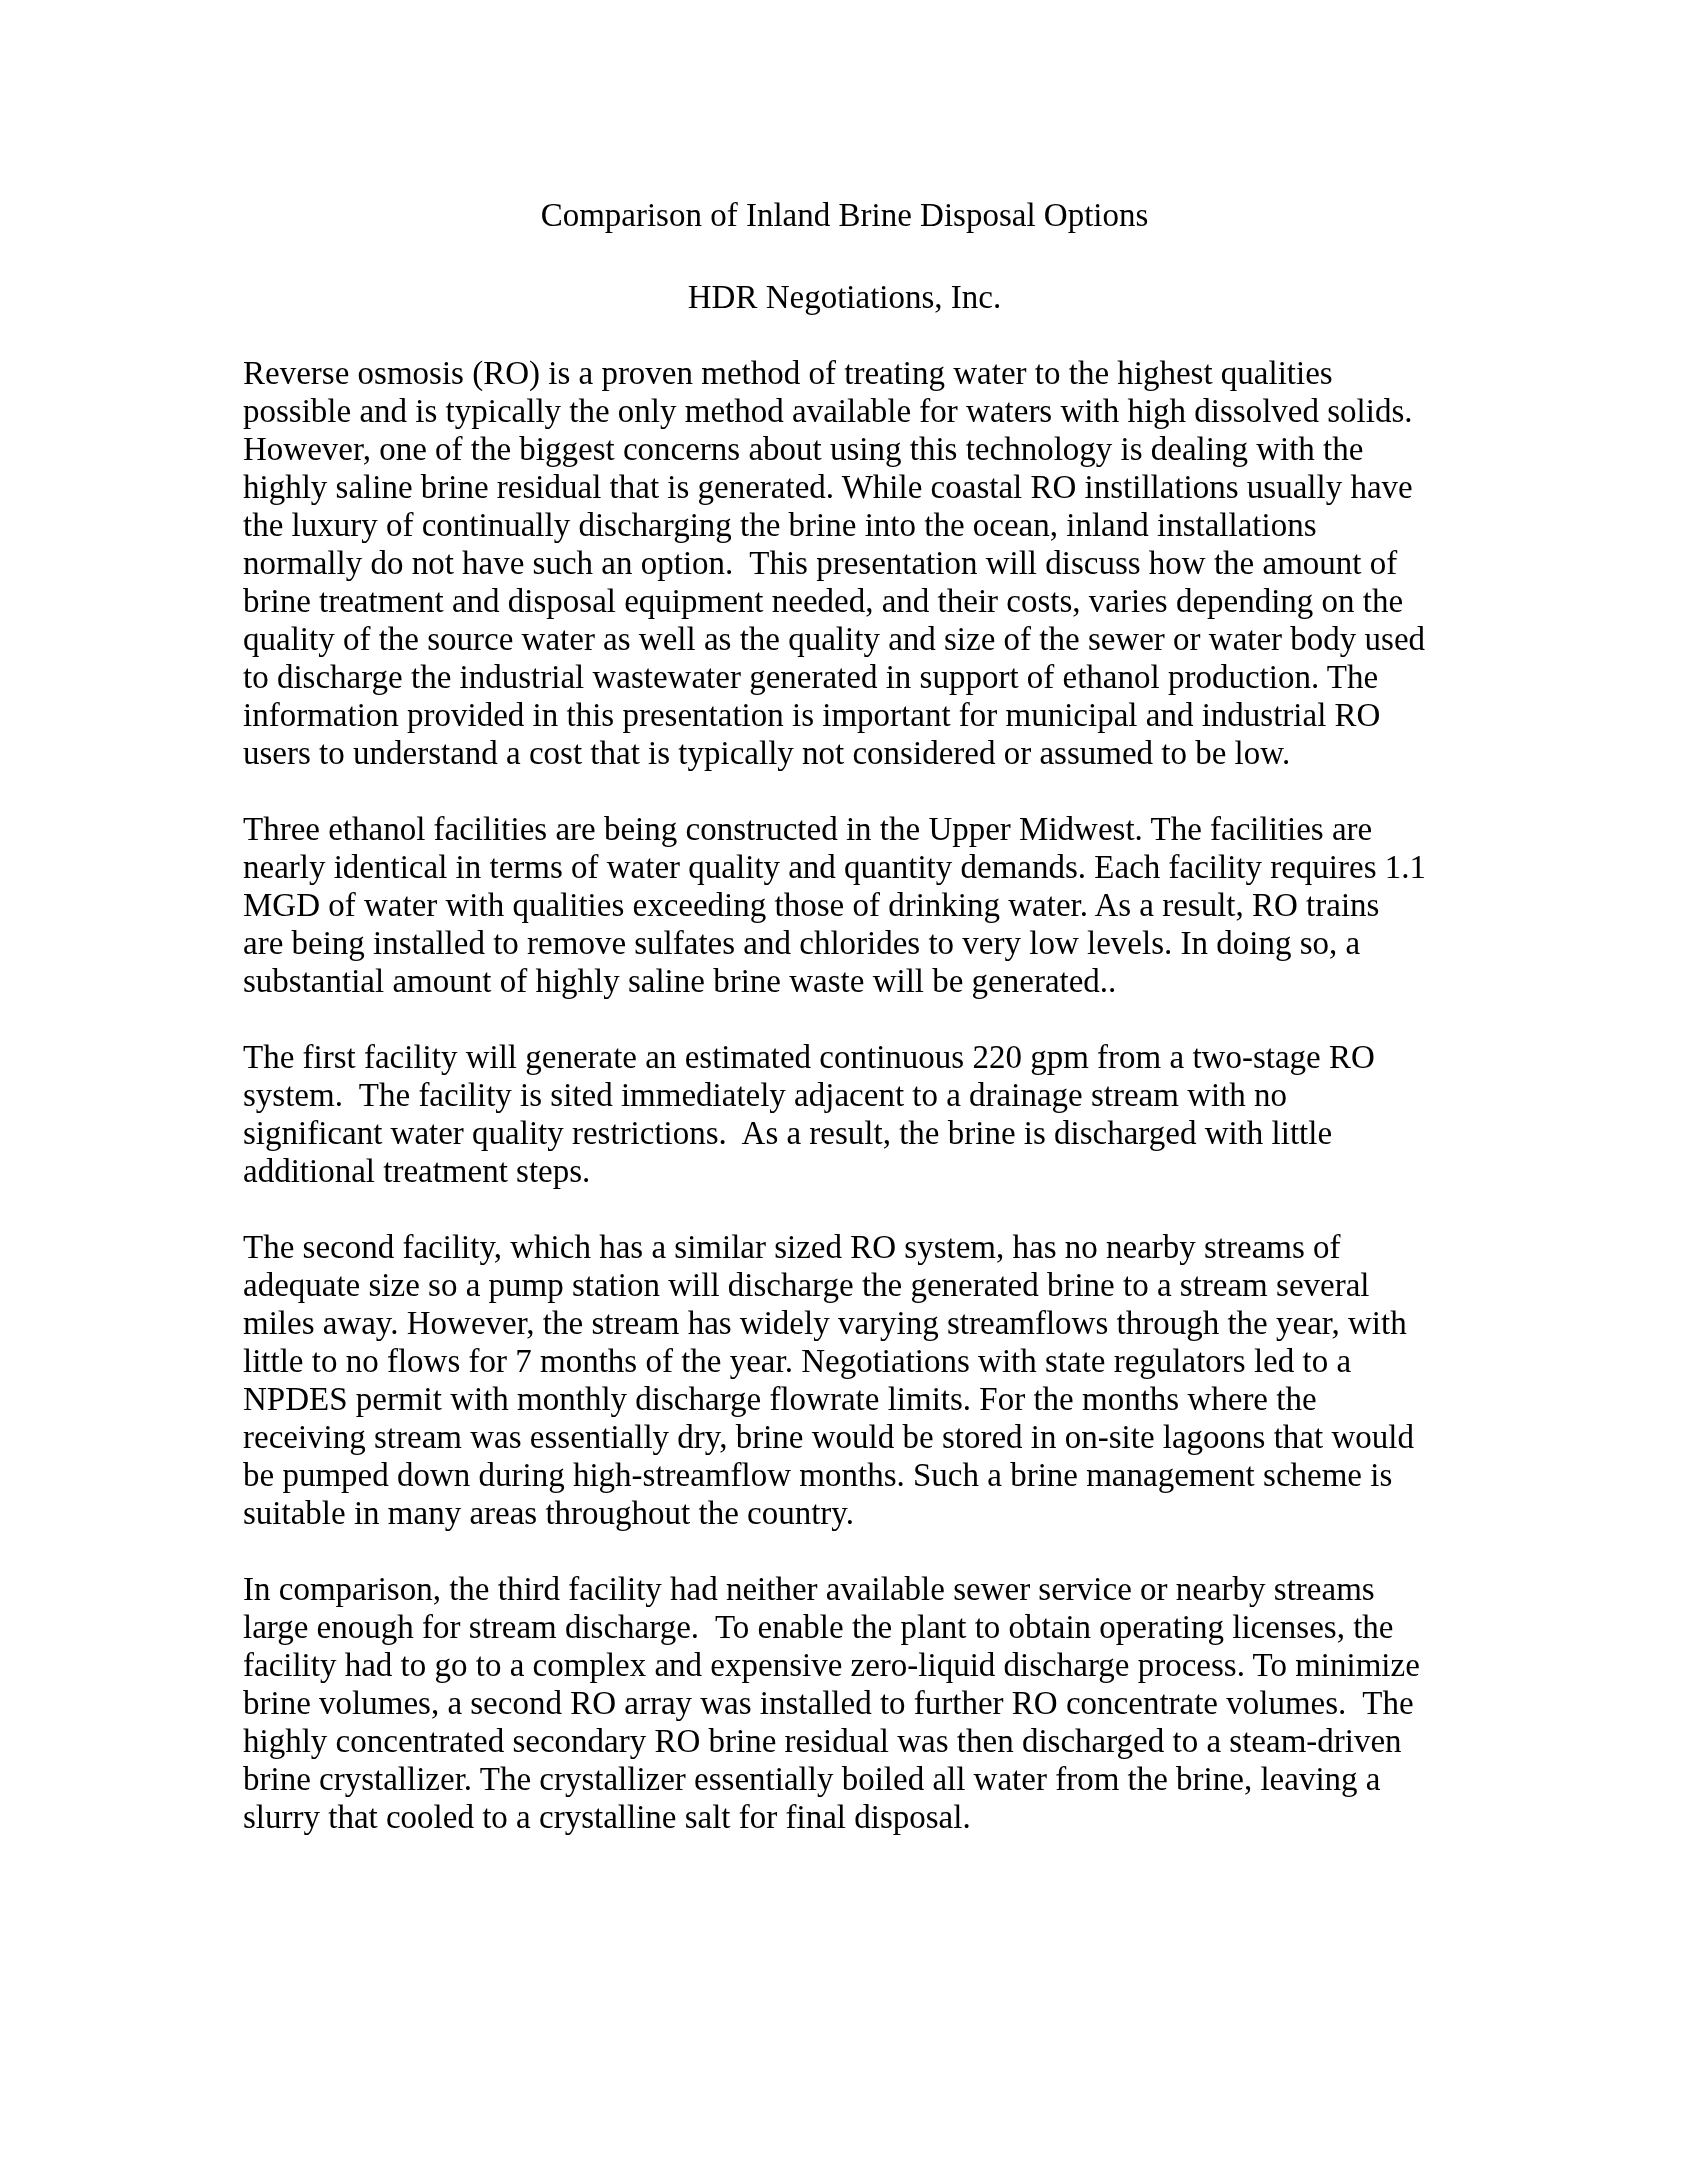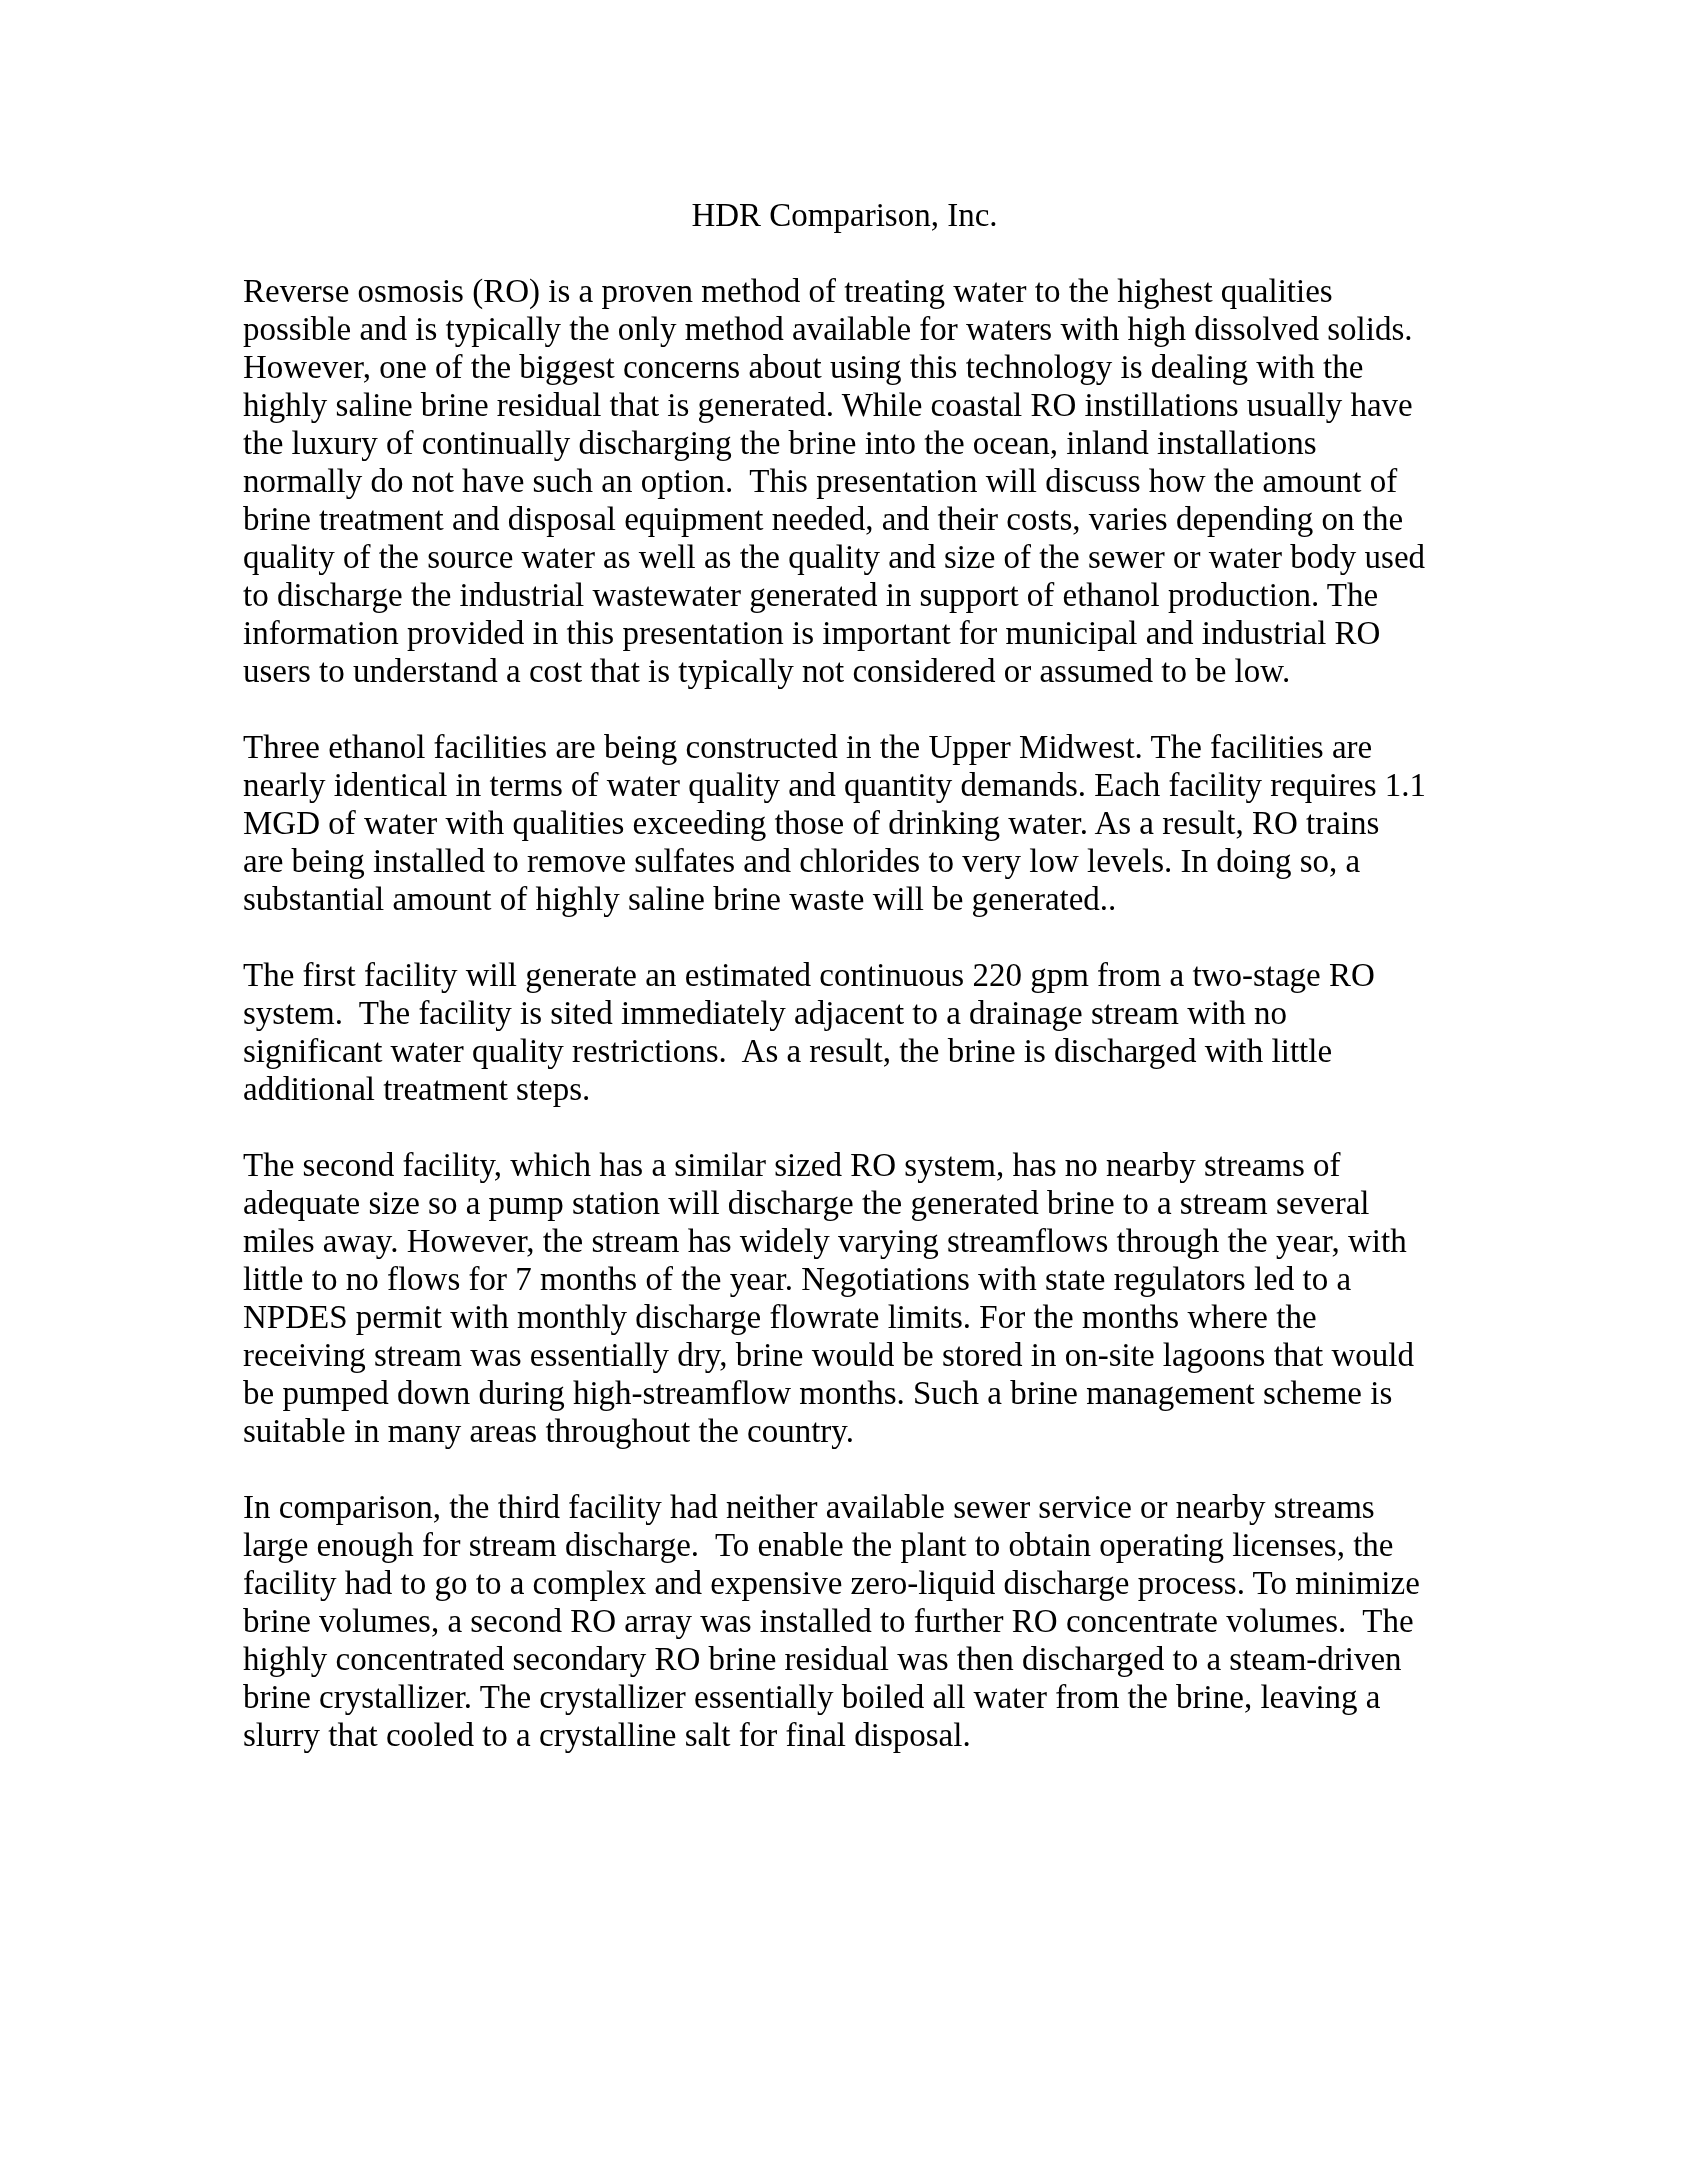--- a/index.html
+++ b/index.html
@@ -46,23 +46,24 @@
   }
   .para:last-child {
     margin-bottom: 16px;
   }
 </style>
 </head>
 <body>
 
 <div class="page">
   <div class="content">
+    <div class="doc-title">Comparison of Inland Brine Disposal Options</div>
 
 
-    <div class="affiliation-line">HDR Comparison, Inc.</div>
+    <div class="affiliation-line">HDR Negotiations, Inc.</div>
 
     <div class="para">Reverse osmosis (RO) is a proven method of treating water to the highest qualities
 possible and is typically the only method available for waters with high dissolved solids.
 However, one of the biggest concerns about using this technology is dealing with the
 highly saline brine residual that is generated. While coastal RO instillations usually have
 the luxury of continually discharging the brine into the ocean, inland installations
 normally do not have such an option.  This presentation will discuss how the amount of
 brine treatment and disposal equipment needed, and their costs, varies depending on the
 quality of the source water as well as the quality and size of the sewer or water body used
 to discharge the industrial wastewater generated in support of ethanol production. The

